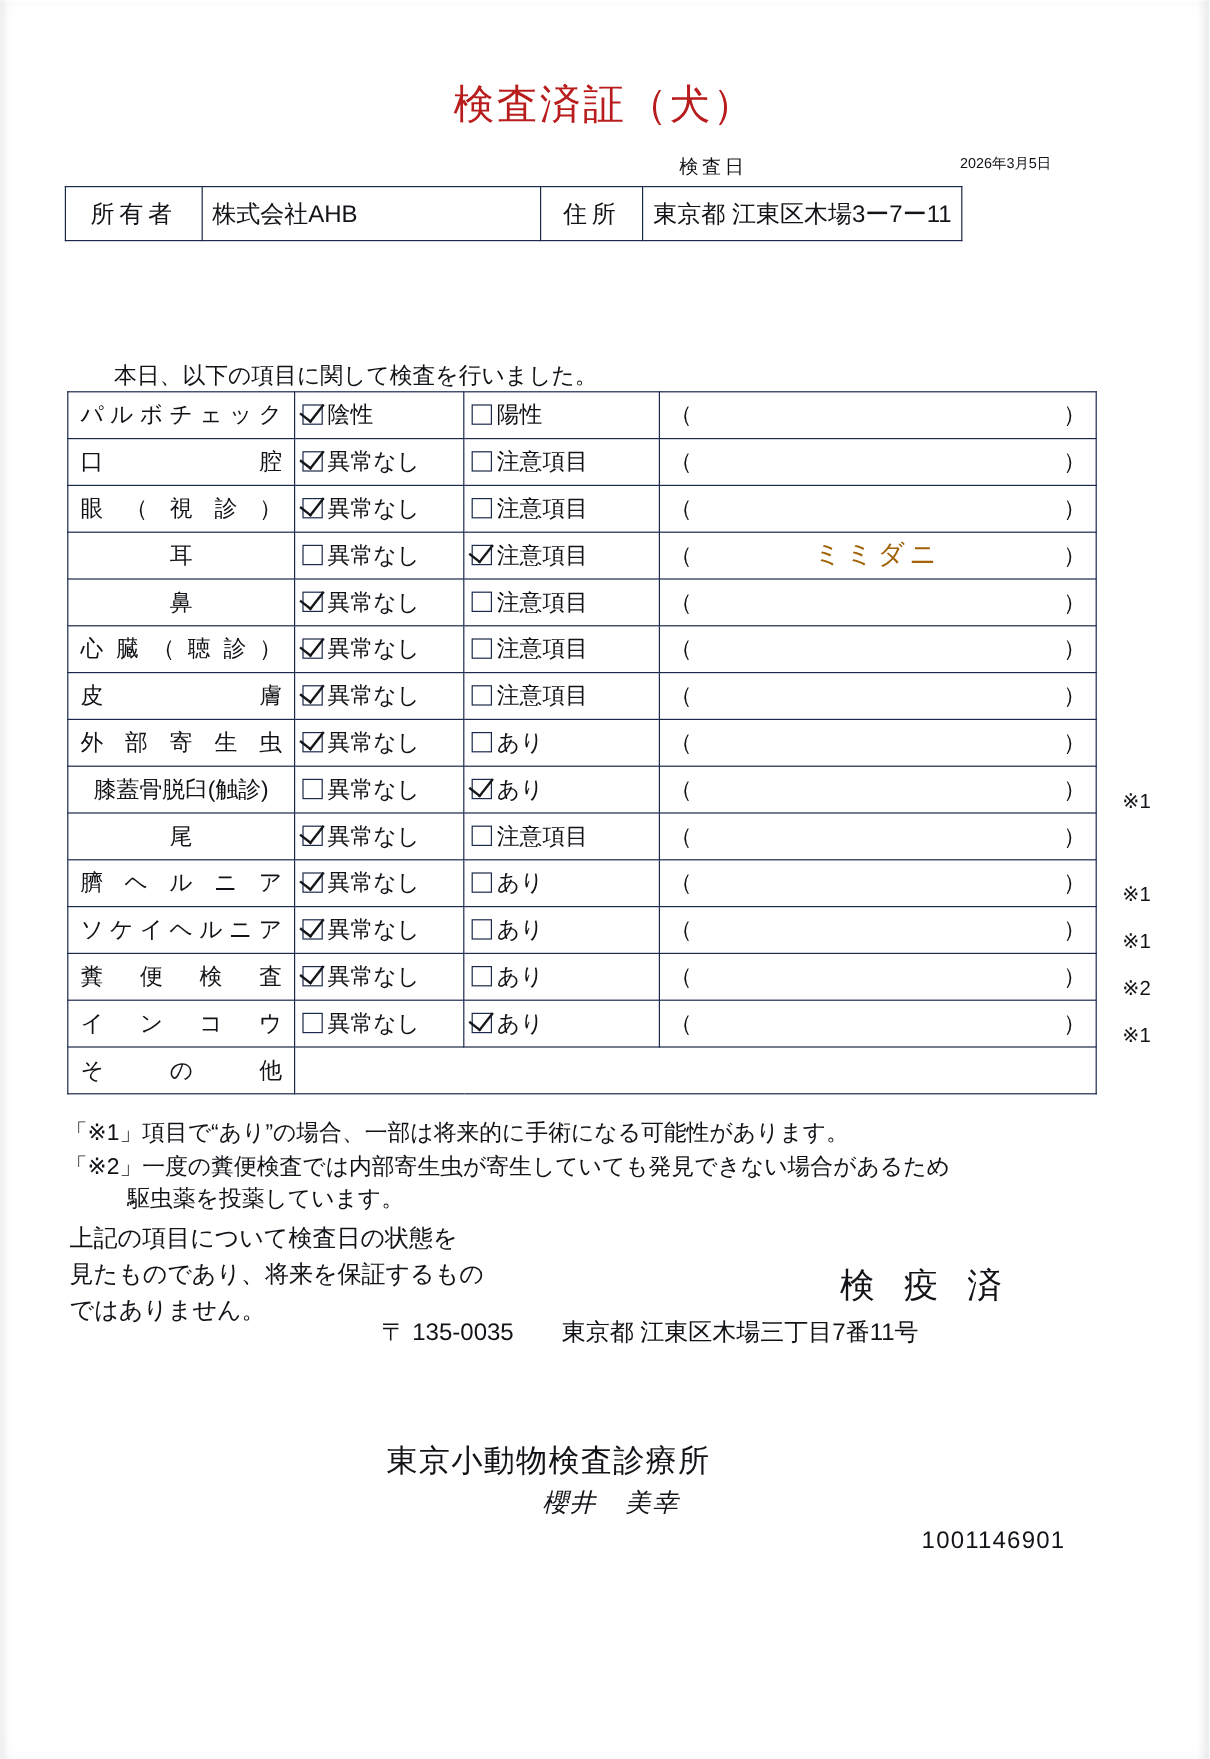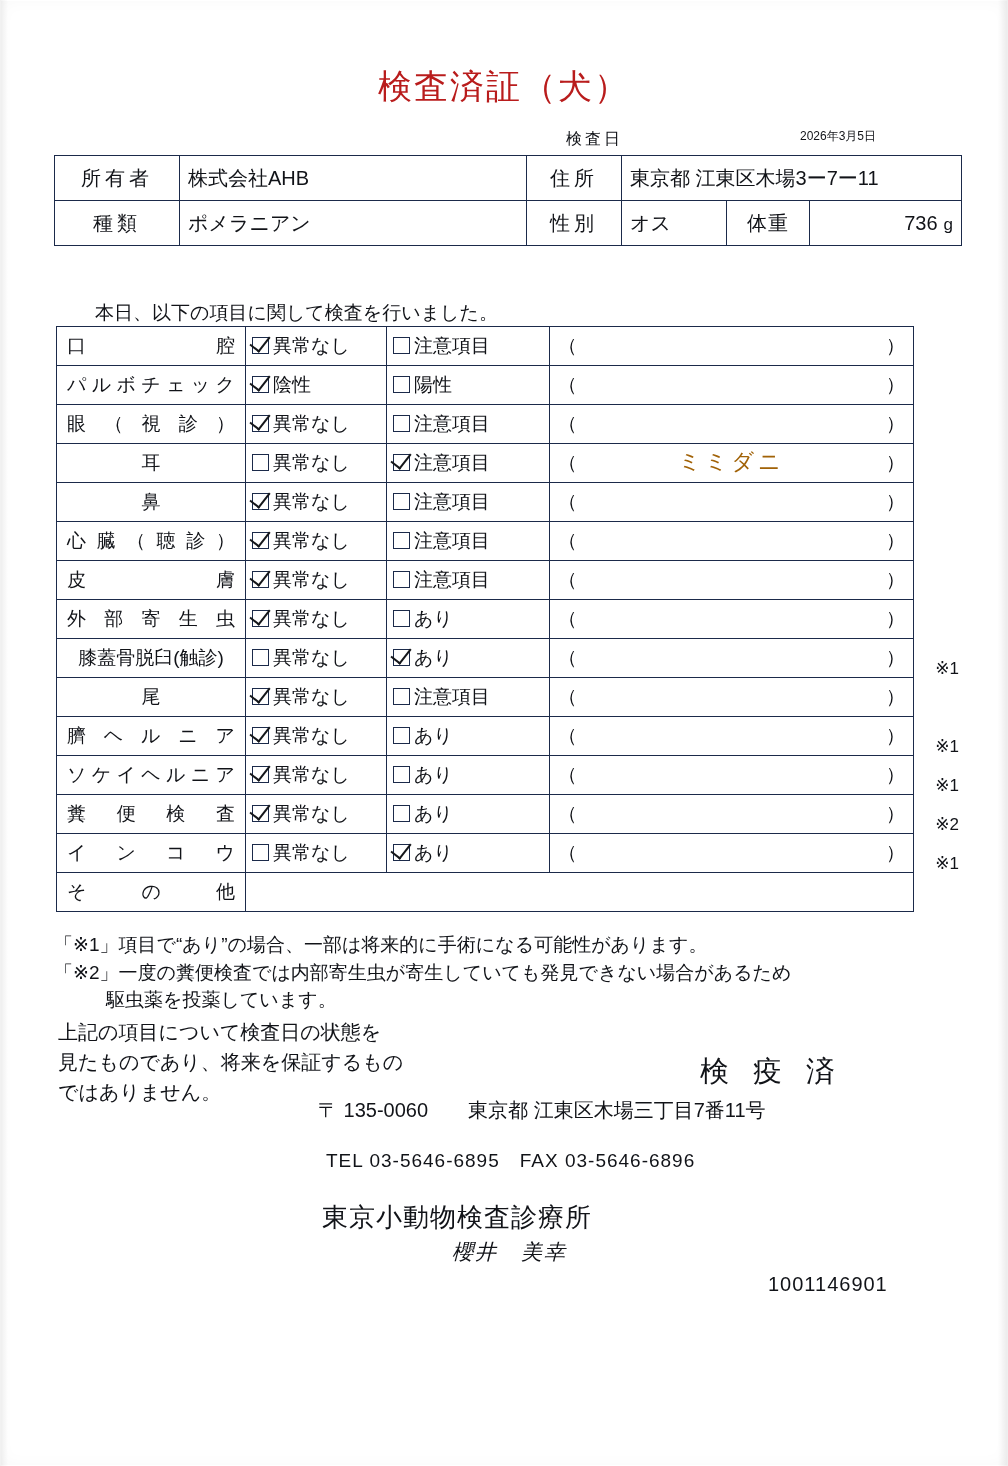--- a/index.html
+++ b/index.html
@@ -62,21 +62,21 @@
     left: 800px;
     top: 128px;
     font-size: 12px;
   }
 
   
   .info-table {
     position: absolute;
     left: 54px;
     top: 155px;
-    width: 908px;
+    width: 748px;
     border-collapse: collapse;
     font-size: 20px;
   }
   .info-table td {
     border: 1.6px solid #1b2a4a;
     padding: 4px 8px;
     height: 36px;
     vertical-align: middle;
     white-space: nowrap;
   }
@@ -247,50 +247,40 @@
   <div class="exam-date-value">2026年3月5日</div>
 
   <table class="info-table">
     <tbody>
         <tr>
       <td class="lbl w-owner-lbl">所有者</td>
       <td class="val w-owner-val">株式会社AHB</td>
       <td class="lbl w-addr-lbl">住所</td>
       <td class="val" colspan="3">東京都 江東区木場3ー7ー11</td>
     </tr>
-    <tr>
-      <td class="lbl w-kind-lbl">種類</td>
-      <td class="val w-owner-val">ポメラニアン</td>
-      <td class="lbl w-sex-lbl">性別</td>
-      <td class="val w-sex-val">オス</td>
-      <td class="lbl-tight w-weight-lbl">体重</td>
-      <td class="val-right">
-        <span>736</span><span class="unit-g">g</span>
-      </td>
-    </tr>
   </tbody>
     </table>
 
   <div class="notice">本日、以下の項目に関して検査を行いました。</div>
 
   <table class="check-table">
     <tbody id="checklist-body">
-        <tr>
-          <td class="item-name">口腔</td>
-          <td class="opt1"><span class="box checked"></span><span>異常なし</span></td>
-          <td class="opt2"><span class="box"></span><span>注意項目</span></td>
-          <td class="paren">
-            <span class="paren-open">（</span>
-            <span class="paren-close">）</span>
-          </td>
-        </tr>
         <tr>
           <td class="item-name">パルボチェック</td>
           <td class="opt1"><span class="box checked"></span><span>陰性</span></td>
           <td class="opt2"><span class="box"></span><span>陽性</span></td>
+          <td class="paren">
+            <span class="paren-open">（</span>
+            <span class="paren-close">）</span>
+          </td>
+        </tr>
+        <tr>
+          <td class="item-name">口腔</td>
+          <td class="opt1"><span class="box checked"></span><span>異常なし</span></td>
+          <td class="opt2"><span class="box"></span><span>注意項目</span></td>
           <td class="paren">
             <span class="paren-open">（</span>
             <span class="paren-close">）</span>
           </td>
         </tr>
         <tr>
           <td class="item-name">眼（視診）</td>
           <td class="opt1"><span class="box checked"></span><span>異常なし</span></td>
           <td class="opt2"><span class="box"></span><span>注意項目</span></td>
           <td class="paren">
@@ -416,18 +406,17 @@
     <div class="indent">駆虫薬を投薬しています。</div>
   </div>
 
   <div class="disclaimer">
     <div>上記の項目について検査日の状態を</div>
     <div>見たものであり、将来を保証するもの</div>
     <div>ではありません。</div>
   </div>
 
   <div class="stamp">検 疫 済</div>
-  <div class="addr-line">〒 135-0060　　東京都 江東区木場三丁目7番11号</div>
-  <div class="tel-line">TEL 03-5646-6895　FAX 03-5646-6896</div>
+  <div class="addr-line">〒 135-0035　　東京都 江東区木場三丁目7番11号</div>
   <div class="clinic">東京小動物検査診療所</div>
   <div class="signer">櫻井　美幸</div>
   <div class="doc-number">1001146901</div>
 </div>
 
 </body></html>

